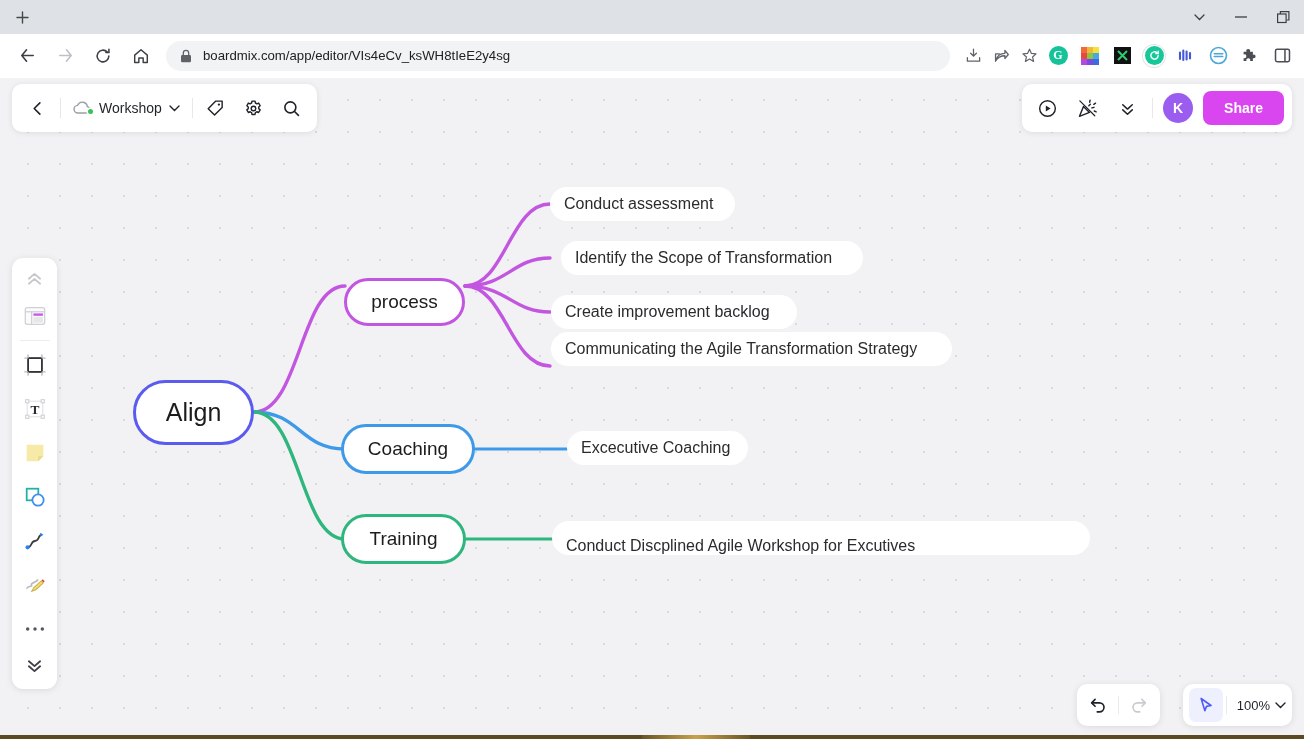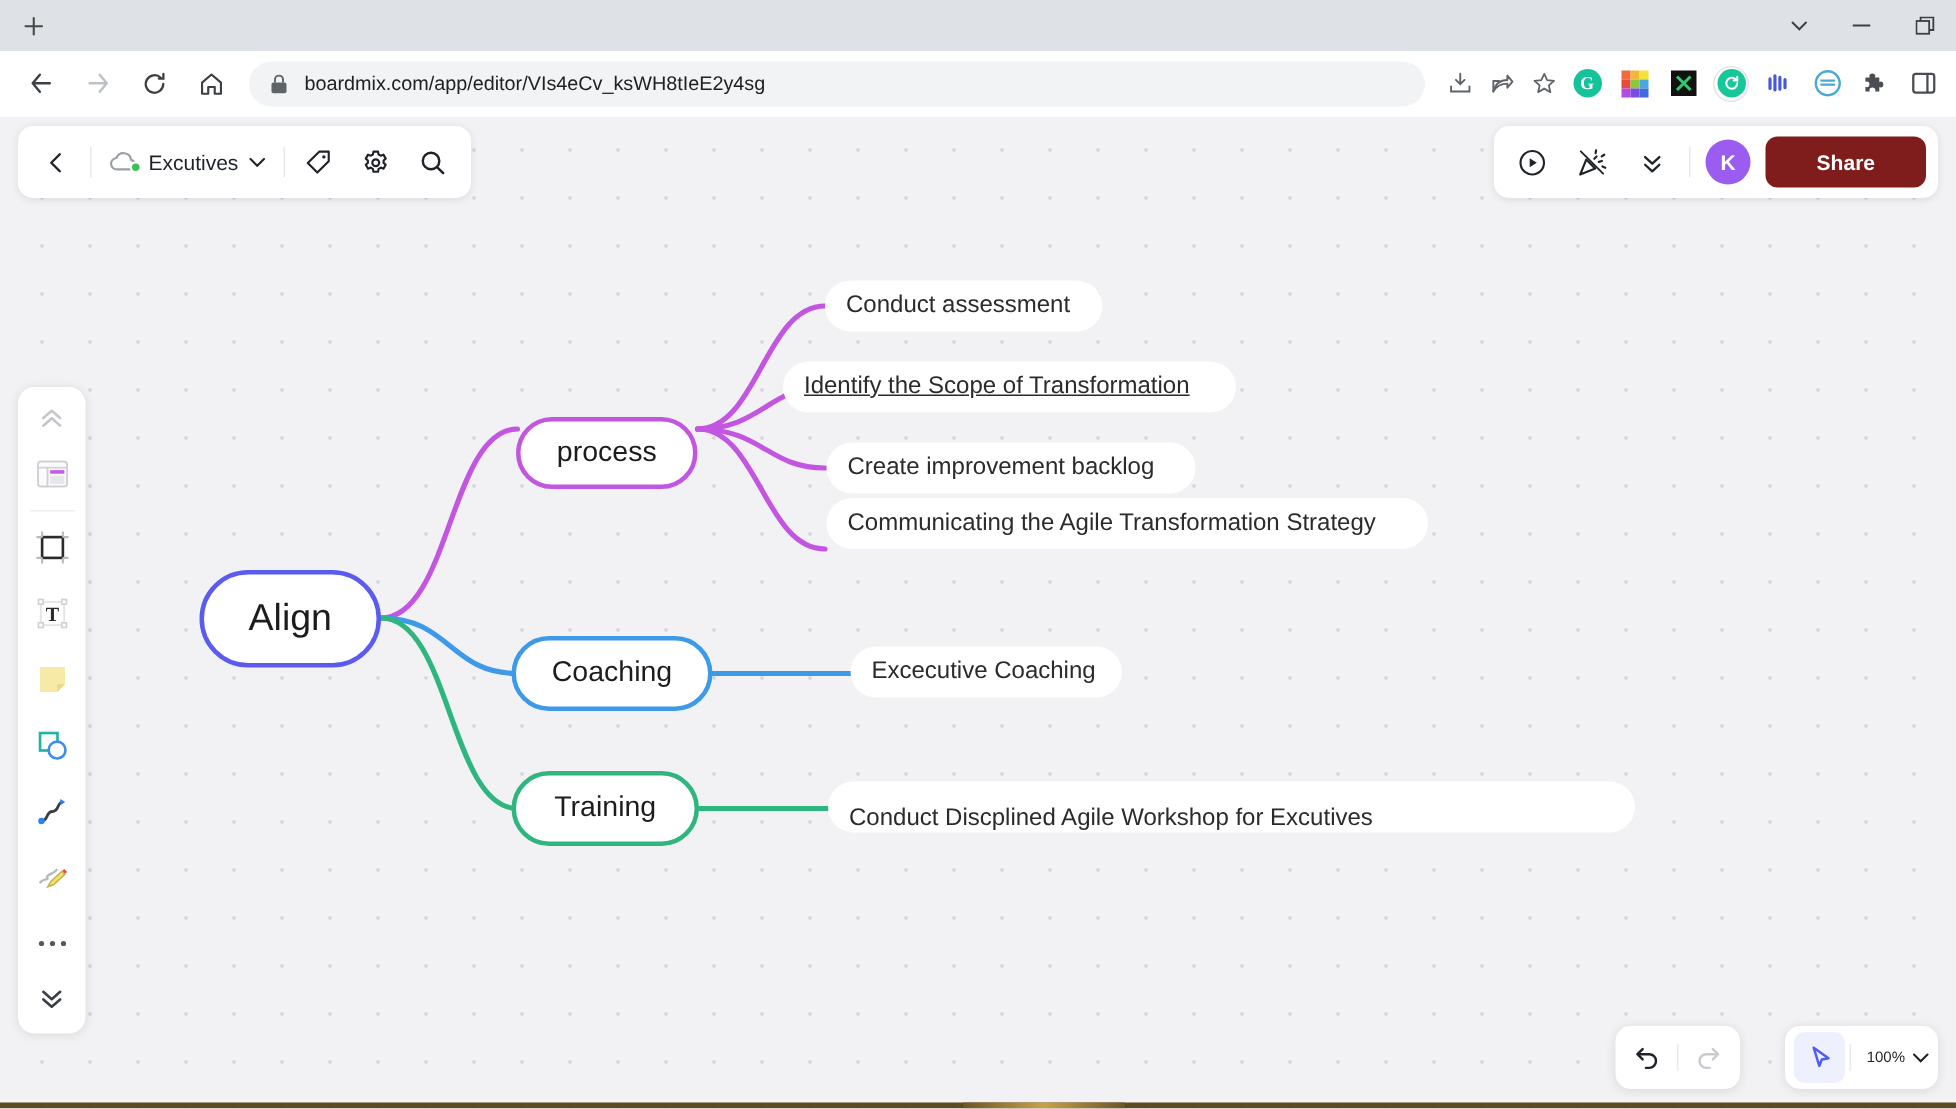--- a/index.html
+++ b/index.html
@@ -138,22 +138,22 @@
     box-shadow: 0 1px 6px rgba(0,0,0,.09);
     display: flex; align-items: center; padding: 0 8px 0 6px; gap: 2px;
   }
   #avatar {
     width: 30px; height: 30px; border-radius: 50%;
     background: #9b5cf0; color: #fff;
     display:flex; align-items:center; justify-content:center;
     font-size: 14px; font-weight: bold; margin: 0 8px 0 4px;
   }
   #share-btn {
-    height: 34px; padding: 0 34px; border-radius: 8px;
-    background: #7f1d1d; color: #fff;
+    height: 34px; padding: 0 21px; border-radius: 8px;
+    background: #d946ef; color: #fff;
     font-size: 14px; font-weight: bold;
     display:flex; align-items:center; justify-content:center;
   }
 
   
   #tool-rail {
     position: absolute; left: 12px; top: 180px;
     width: 45px;
     background: #fff; border-radius: 11px;
     box-shadow: 0 1px 7px rgba(0,0,0,.10);
@@ -178,21 +178,21 @@
   #zoom-group {
     position: absolute; right: 12px; bottom: 13px;
     height: 42px; background: #fff; border-radius: 10px;
     box-shadow: 0 1px 7px rgba(0,0,0,.10);
     display: flex; align-items: center; padding: 0 6px;
   }
   .ctrl-btn { width:34px;height:34px;display:flex;align-items:center;justify-content:center;border-radius:7px;color:#1f2329;}
   .ctrl-btn.disabled { color:#c9cbd1; }
   .ctrl-btn.active { background:#eef0fe; color:#4d5bf9; }
   .ctrl-sep { width:1px;height:18px;background:#eaeaec;margin:0 3px;}
-  #zoom-label { font-size:10px;color:#1f2329;padding:0 5px 0 7px; font-weight:500;}
+  #zoom-label { font-size:13px;color:#1f2329;padding:0 5px 0 7px; font-weight:500;}
 
   
   #mindmap { position:absolute; left:0; top:0; width:1304px; height:661px; }
   #mm-svg { position:absolute; left:0; top:0; }
   .node {
     position: absolute;
     background: #fff;
     display: flex; align-items: center;
     white-space: nowrap;
     color: #1c1c1e;
@@ -408,21 +408,21 @@
       <span>Coaching</span>
     </div>
 
     <div class="node branch b-training" style="left:341px; top:436px; width:125px; height:50px;">
       <span>Training</span>
     </div>
 
     <div class="node leaf" style="left:550px; top:109px; width:185px; height:34px;">
       <span>Conduct assessment</span>
     </div>
-    <div class="node leaf" style="left:522px; top:163px; width:302px; height:34px;text-decoration:underline;">
+    <div class="node leaf" style="left:561px; top:163px; width:302px; height:34px;">
       <span>Identify the Scope of Transformation</span>
     </div>
     <div class="node leaf" style="left:551px; top:217px; width:246px; height:34px;">
       <span>Create improvement backlog</span>
     </div>
     <div class="node leaf" style="left:551px; top:254px; width:401px; height:34px;">
       <span>Communicating the Agile Transformation Strategy</span>
     </div>
 
     <div class="node leaf" style="left:567px; top:353px; width:181px; height:34px;">
@@ -440,21 +440,21 @@
           <path d="M11.5 3L5.5 9l6 6"></path>
         </svg>
     </span>
     <span class="hdr-sep"></span>
     <span id="doc-name-wrap">
       <span class="cloud-dot">
         <svg width="19" height="14" viewBox="0 0 20 14" fill="none" stroke="#9aa0a6" stroke-width="1.5" stroke-linejoin="round">
             <path d="M5.3 12.2a4 4 0 0 1-.4-8 5.3 5.3 0 0 1 10.2 1.3 3.4 3.4 0 0 1-.6 6.7z"></path>
           </svg>
       </span>
-      <span id="doc-name">Excutives</span>
+      <span id="doc-name">Workshop</span>
       <svg width="11" height="7" viewBox="0 0 11 7" fill="none" stroke="#1f2329" stroke-width="1.4" stroke-linecap="round">
           <path d="M1 1l4.5 4.5L10 1"></path>
         </svg>
     </span>
     <span class="hdr-sep"></span>
     <span class="hdr-btn">
       <svg width="19" height="19" viewBox="0 0 20 20" fill="none" stroke="#1f2329" stroke-width="1.5" stroke-linejoin="round">
           <path d="M10.3 2.2H17v6.7l-8 8-6.7-6.7z"></path>
           <circle cx="13.6" cy="5.9" r="1.2" fill="#1f2329" stroke="none"></circle>
         </svg>

